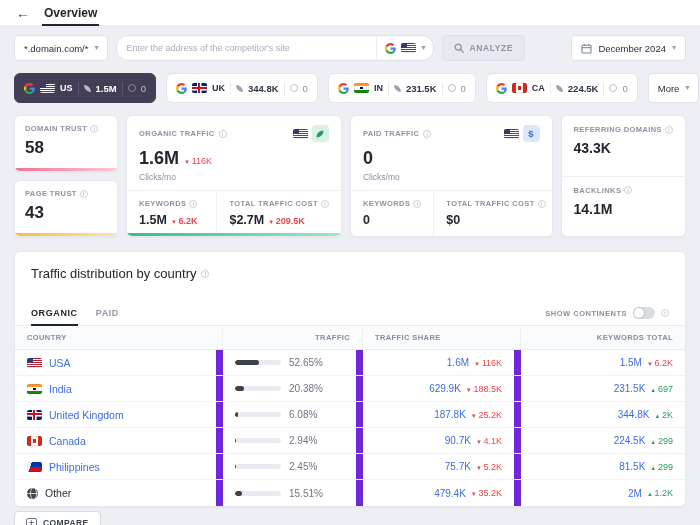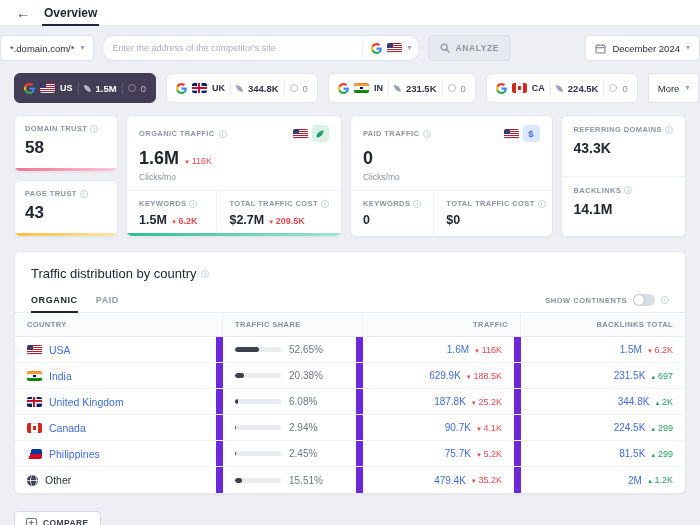--- a/index.html
+++ b/index.html
@@ -7,21 +7,21 @@
   body{background:#edeff4;font-family:"Liberation Sans",sans-serif;color:#23262e;position:relative;overflow:hidden}
 
   
   .topbar{background:#fff;border-bottom:1px solid #e8eaee;height:26px;display:flex;align-items:center;padding:0 16px;gap:14px}
   .back{background:none;border:none;cursor:pointer;font-size:14px;color:#3b4251;line-height:1}
   .back-ic::before{content:"←"}
   .page-title{font-size:12px;font-weight:bold;position:relative;height:26px;line-height:26px}
   .page-title::after{content:"";position:absolute;left:-2px;right:-2px;bottom:0;height:2px;background:#23262e}
 
   
-  .toolbar{display:flex;align-items:center;gap:8px;padding:9px 0 0}
+  .toolbar{display:flex;align-items:center;gap:8px;padding:9px 14px 0}
   .select{background:#fff;border:1px solid #dfe2e9;border-radius:4px;height:26px;display:flex;align-items:center;gap:6px;padding:0 9px;font-size:9.5px;color:#2a2f3a;cursor:pointer;white-space:nowrap}
   .chev{color:#9aa1ad;font-size:8px;line-height:1}
   .chev::before{content:"▾"}
   .searchbox{background:#fff;border:1px solid #dfe2e9;border-radius:12px;height:26px;display:flex;align-items:center;width:318px}
   .searchbox input{border:none;outline:none;flex:1;height:100%;padding:0 9px;font-size:9px;color:#2a2f3a;font-family:"Liberation Sans",sans-serif;background:transparent}
   .searchbox input::placeholder{color:#a9aeba}
   .engine{display:flex;align-items:center;gap:5px;border-left:1px solid #eceef2;height:100%;padding:0 8px;cursor:pointer}
   .analyze{display:flex;align-items:center;gap:5px;height:26px;padding:0 11px;background:#e6e9f0;border:1px solid #dfe2e9;border-radius:4px;color:#8d94a3;font-size:8.5px;font-weight:bold;letter-spacing:.6px;cursor:pointer;font-family:"Liberation Sans",sans-serif}
   .date{margin-left:auto}
   .gicon{width:11px;height:11px;flex:0 0 auto}
@@ -96,21 +96,21 @@
   .delta.down::before{content:"▼ ";font-size:6px}
   .delta.up::before{content:"▲ ";font-size:6px}
 
   .info{display:inline-block;width:8px;height:8px;border:1px solid #ccd0d9;border-radius:50%;color:#a6abb8;font-size:6px;line-height:7px;text-align:center;flex:0 0 auto}
   .info::before{content:"i"}
 
   
   .panel{margin:14px 14px 0;background:#fff;border:1px solid #e6e8ed;border-radius:6px;box-shadow:0 1px 2px rgba(20,30,60,.04);overflow:hidden}
   .panel-title-row{display:flex;align-items:center;gap:5px;padding:14px 16px 0}
   .panel-title{font-size:13px;font-weight:normal;color:#23262e}
-  .ptabs{display:flex;align-items:center;padding:0 16px;margin-top:7px;border-bottom:1px solid #e9ebf0}
+  .ptabs{display:flex;align-items:center;padding:0 16px;margin-top:20px;border-bottom:1px solid #e9ebf0}
   .ttab{font-size:9px;font-weight:bold;letter-spacing:.6px;color:#9298a6;padding:7px 0 6px;margin-right:18px;cursor:pointer;border-bottom:2px solid transparent;margin-bottom:-1px}
   .ttab.active{color:#22252d;border-bottom-color:#22252d}
   .ptabs .right{margin-left:auto;display:flex;align-items:center;gap:6px}
   .sc-label{font-size:7.5px;color:#8a90a0;letter-spacing:.5px;font-weight:bold}
   .toggle{width:22px;height:12px;border-radius:7px;background:#d9dde4;position:relative;cursor:pointer;flex:0 0 auto}
   .toggle::after{content:"";position:absolute;width:10px;height:10px;border-radius:50%;background:#fff;top:1px;left:1px;box-shadow:0 0 2px rgba(0,0,0,.35)}
 
   .thead,.trow{display:grid;grid-template-columns:208px 140px 158px 1fr;align-items:center}
   .thead{background:#fafbfd;border-bottom:1px solid #e9ebf0;height:24px}
   .th{font-size:7.5px;font-weight:bold;letter-spacing:.4px;color:#878d9b;padding:0 12px;display:flex;align-items:center;height:100%;border-right:1px solid #eef0f4}
@@ -373,23 +373,23 @@
     <span class="right">
       <span class="sc-label">SHOW CONTINENTS</span>
       <span class="toggle"></span>
       <span class="info"></span>
     </span>
   </div>
 
   <div class="tbl">
     <div class="thead">
       <div class="th">COUNTRY</div>
+      <div class="th num">TRAFFIC</div>
       <div class="th">TRAFFIC SHARE</div>
-      <div class="th num">TRAFFIC</div>
-      <div class="th num">BACKLINKS TOTAL</div>
+      <div class="th num">KEYWORDS TOTAL</div>
     </div>
 
     <div class="trow">
       <div class="td c1">
           <span class="flag us"></span>
           <a class="clink">USA</a>
         </div>
       <div class="td">
           <span class="bar">
             <i style="width: 52.65%;"></i>

